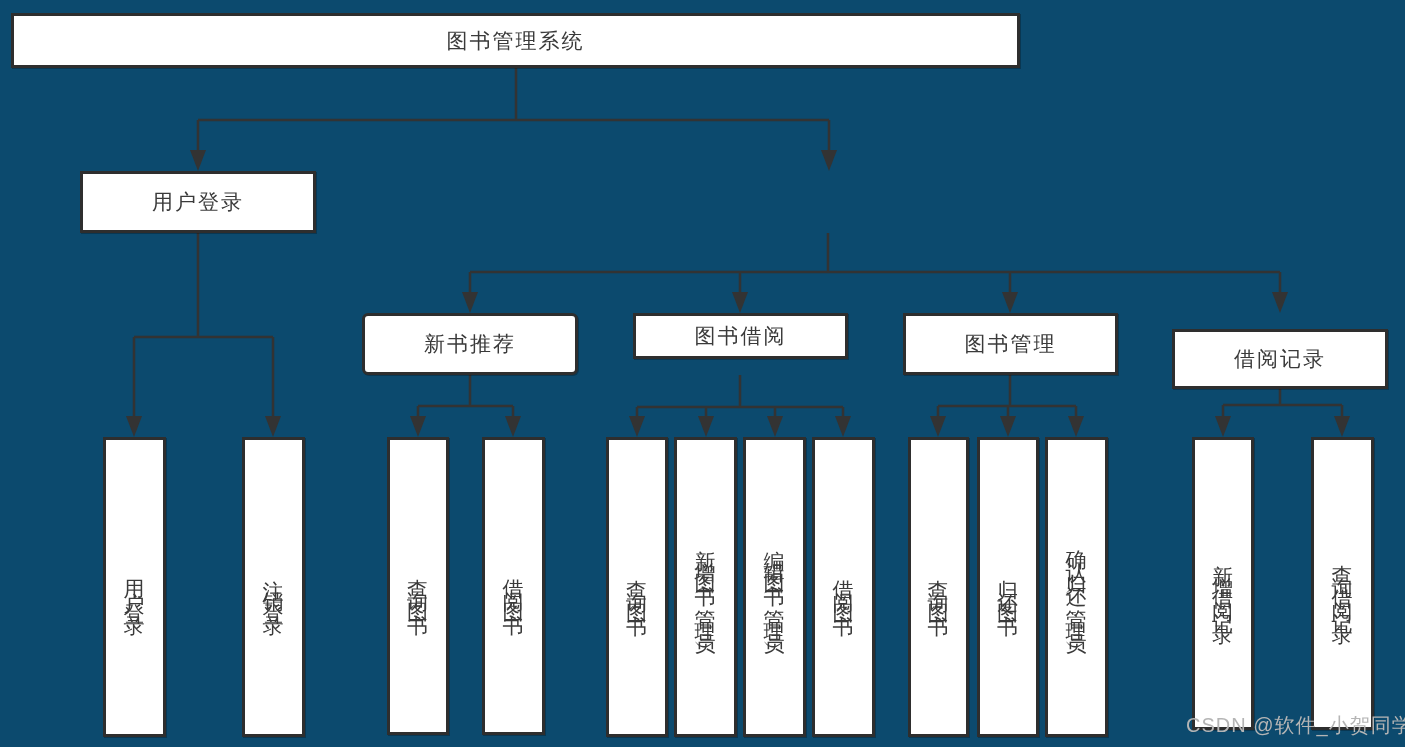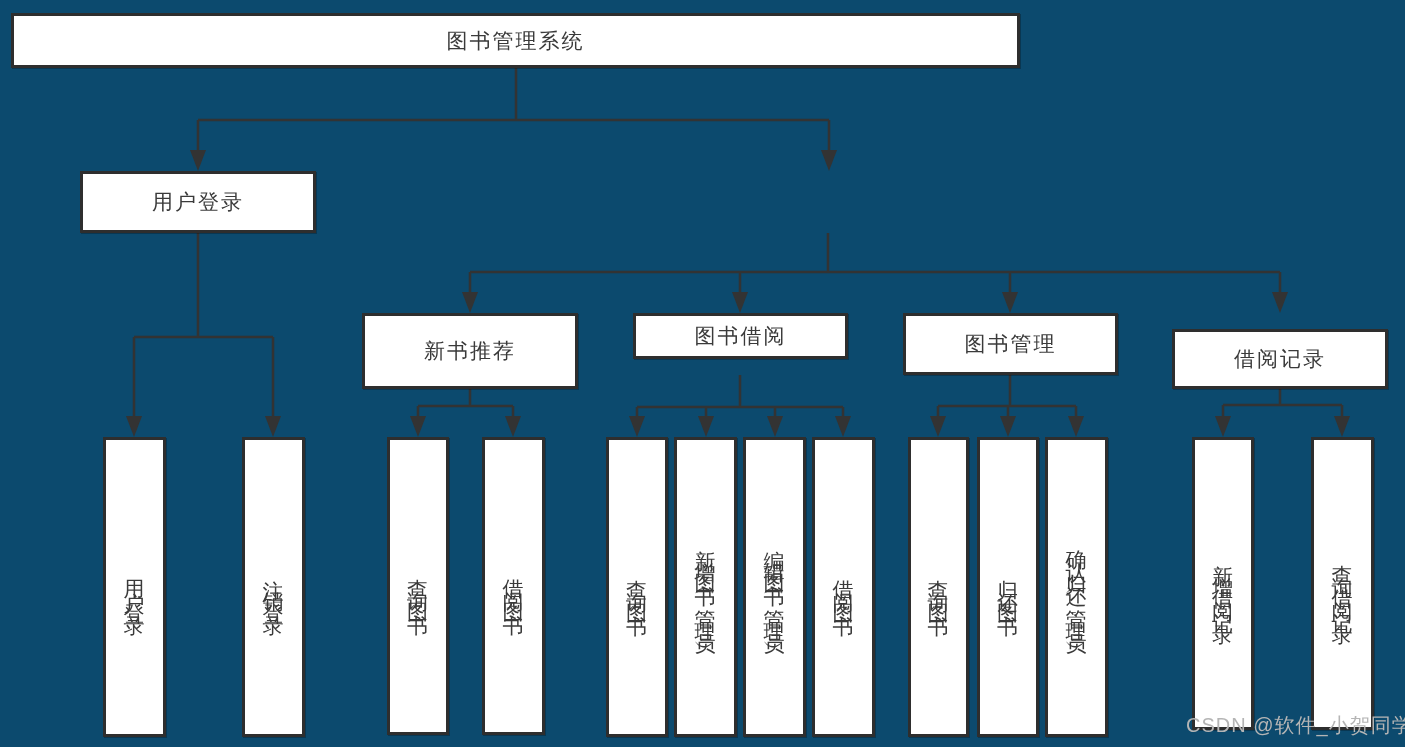--- a/index.html
+++ b/index.html
@@ -105,21 +105,21 @@
   </svg>
 
   <div class="node" style="left:11px; top:13px; width:1009px; height:55px;">
     <span>图书管理系统</span>
   </div>
 
   <div class="node" style="left:80px; top:171px; width:236px; height:62px;">
     <span>用户登录</span>
   </div>
 
-  <div class="node" style="left:362px; top:313px; width:216px; height:76px;">
+  <div class="node" style="left:362px; top:313px; width:216px; height:62px;border-radius:6px;">
     <span>新书推荐</span>
   </div>
   <div class="node" style="left:633px; top:313px; width:215px; height:46px;">
     <span>图书借阅</span>
   </div>
   <div class="node" style="left:903px; top:313px; width:215px; height:62px;">
     <span>图书管理</span>
   </div>
   <div class="node" style="left:1172px; top:329px; width:216px; height:60px;">
     <span>借阅记录</span>

